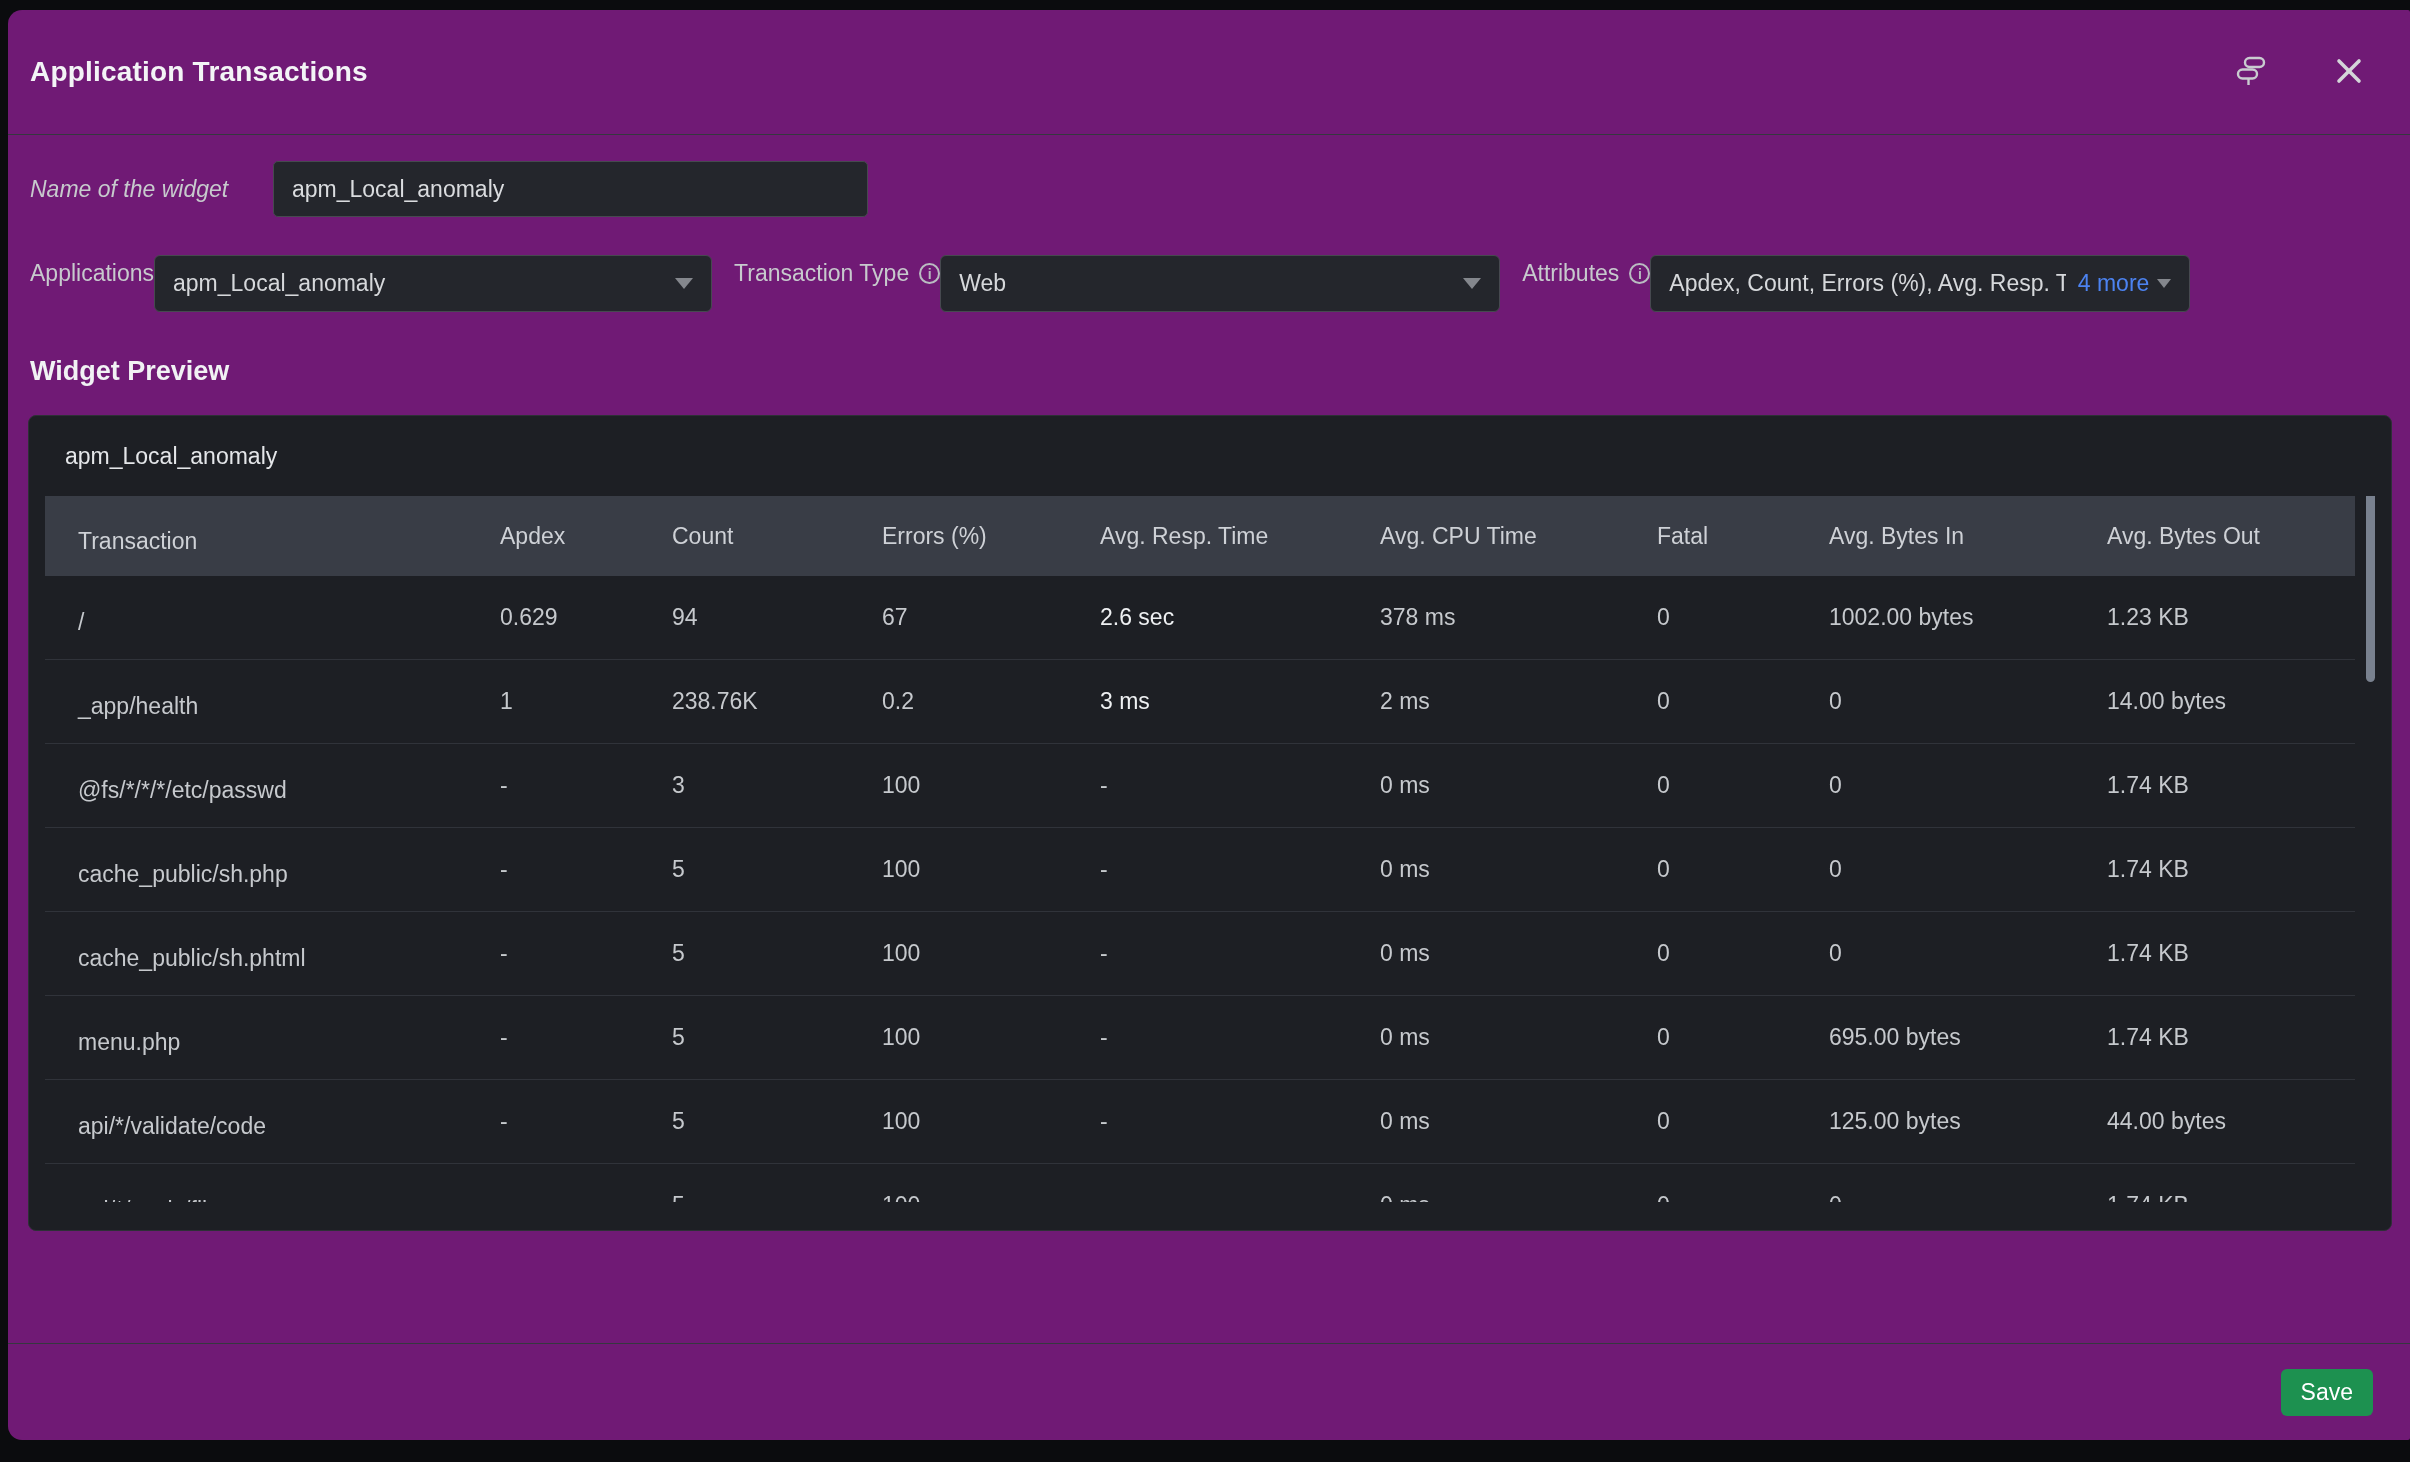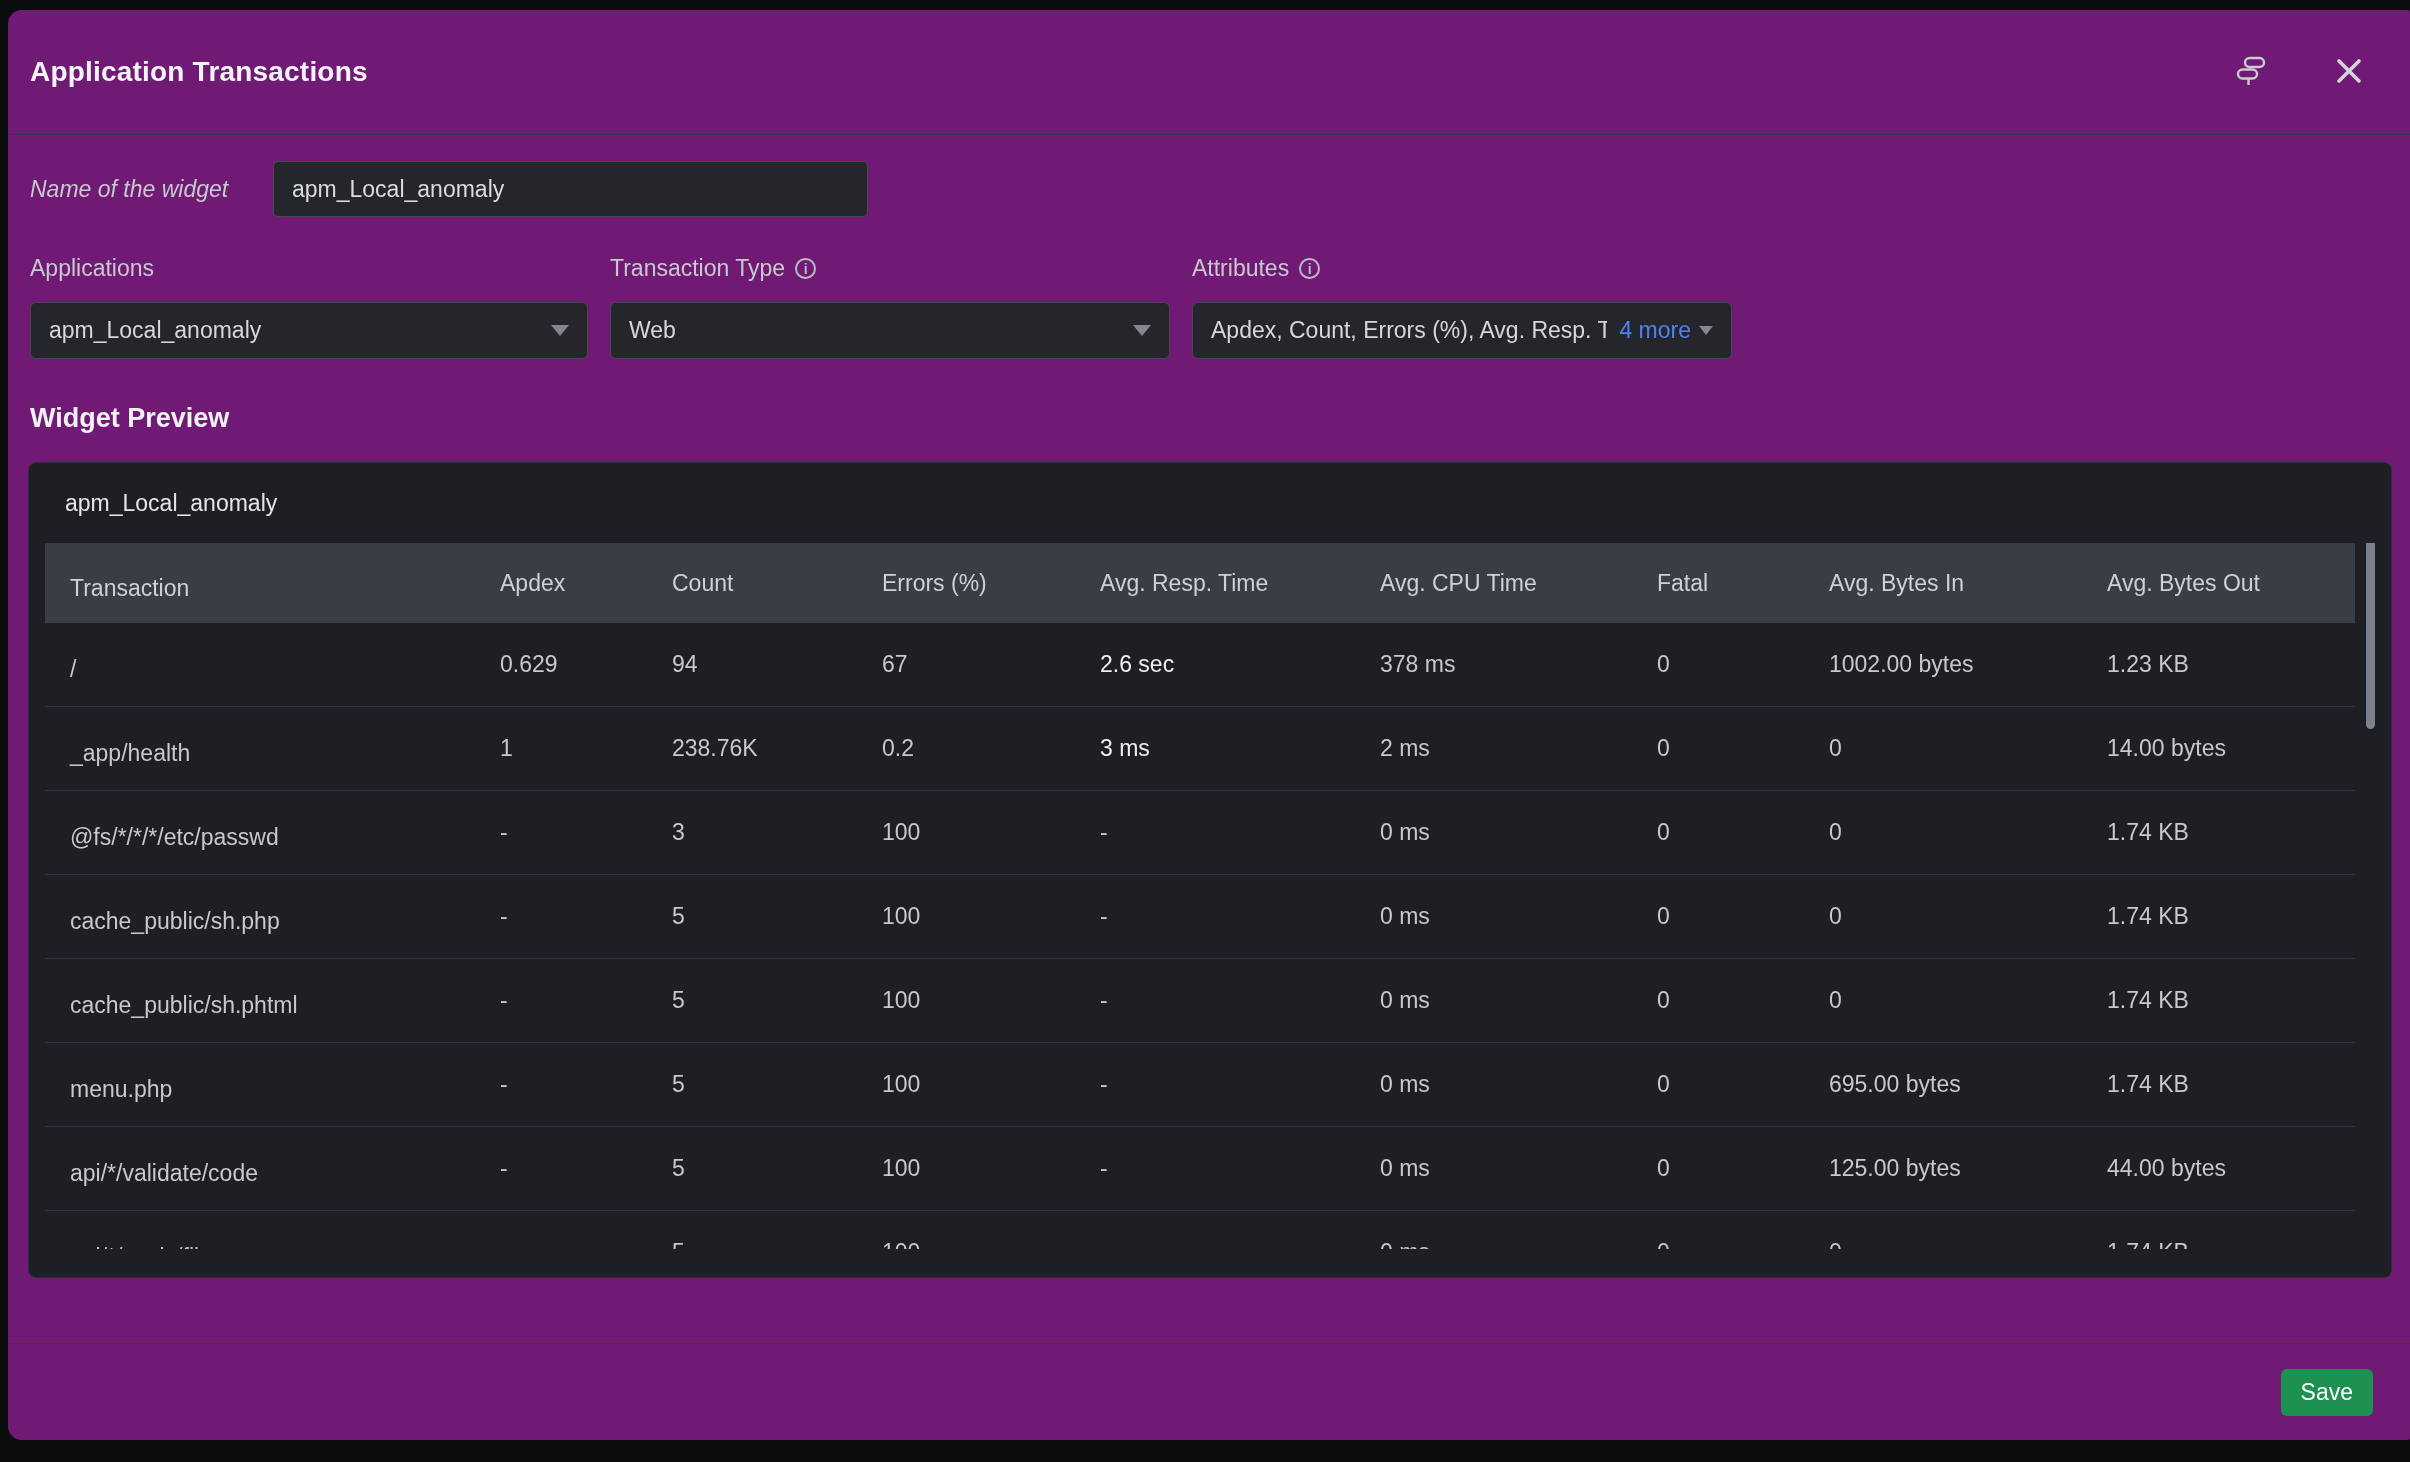--- a/index.html
+++ b/index.html
@@ -33,21 +33,21 @@
   .field-label { font-size:23px; color:#c7cacd; }
   .name-row .field-label { width:243px;font-style:italic; }
   .text-input {
     width:595px; height:56px;
     background:#24262c; border:1px solid #46494f; border-radius:5px;
     color:#dadcdf; font-size:23px; padding:0 18px;
     font-family:"Liberation Sans", sans-serif;
     outline:none;
   }
   .selects-row { margin-top:38px; display:flex; gap:22px; }
-  .select-group { display:flex; flex-direction:column; }
+  .select-group { display:flex; flex-direction:row; }
   .select-label { font-size:23px; color:#c7cacd; margin-bottom:20px; display:flex; align-items:center; gap:10px; }
   .info-icon {
     width:21px; height:21px; border:2px solid #b9bcc1; border-radius:50%;
     display:inline-flex; align-items:center; justify-content:center;
     font-size:14px; color:#b9bcc1; font-weight:700; line-height:1;
   }
   .select-box {
     height:57px; border:1px solid #46494f; border-radius:6px; background:#24262c;
     display:flex; align-items:center; padding:0 18px;
     font-size:23px; color:#d6d8db; cursor:pointer; position:relative;
@@ -89,21 +89,21 @@
   .table-viewport { margin:0 16px; height:706px; overflow:hidden; position:relative; }
   .thead, .tr {
     display:grid;
     grid-template-columns:455px 172px 210px 218px 280px 277px 172px 278px 1fr;
     align-items:center;
     width:calc(100% - 20px);
   }
   .thead { height:80px; background:#393d46; color:#ced1d6; font-size:23px; }
   .tr { height:84px; border-bottom:1px solid #30333a; font-size:23px; color:#c6c9cd; }
   .th, .td { white-space:nowrap; overflow:hidden; text-overflow:ellipsis; padding-right:14px; }
-  .c0 { padding-left:25px;margin-top:10px; }
+  .c0 { padding-left:33px;margin-top:10px; }
   .td.bold { font-weight:400; color:#eef0f2; }
   .vscroll {
     position:absolute; right:0; top:-8px; width:9px; height:194px;
     background:#79818f; border-radius:5px; cursor:pointer;
   }
   
   .modal-footer {
     margin-top:auto; flex:0 0 auto;
     border-top:1px solid #35383f;
     height:97px;

